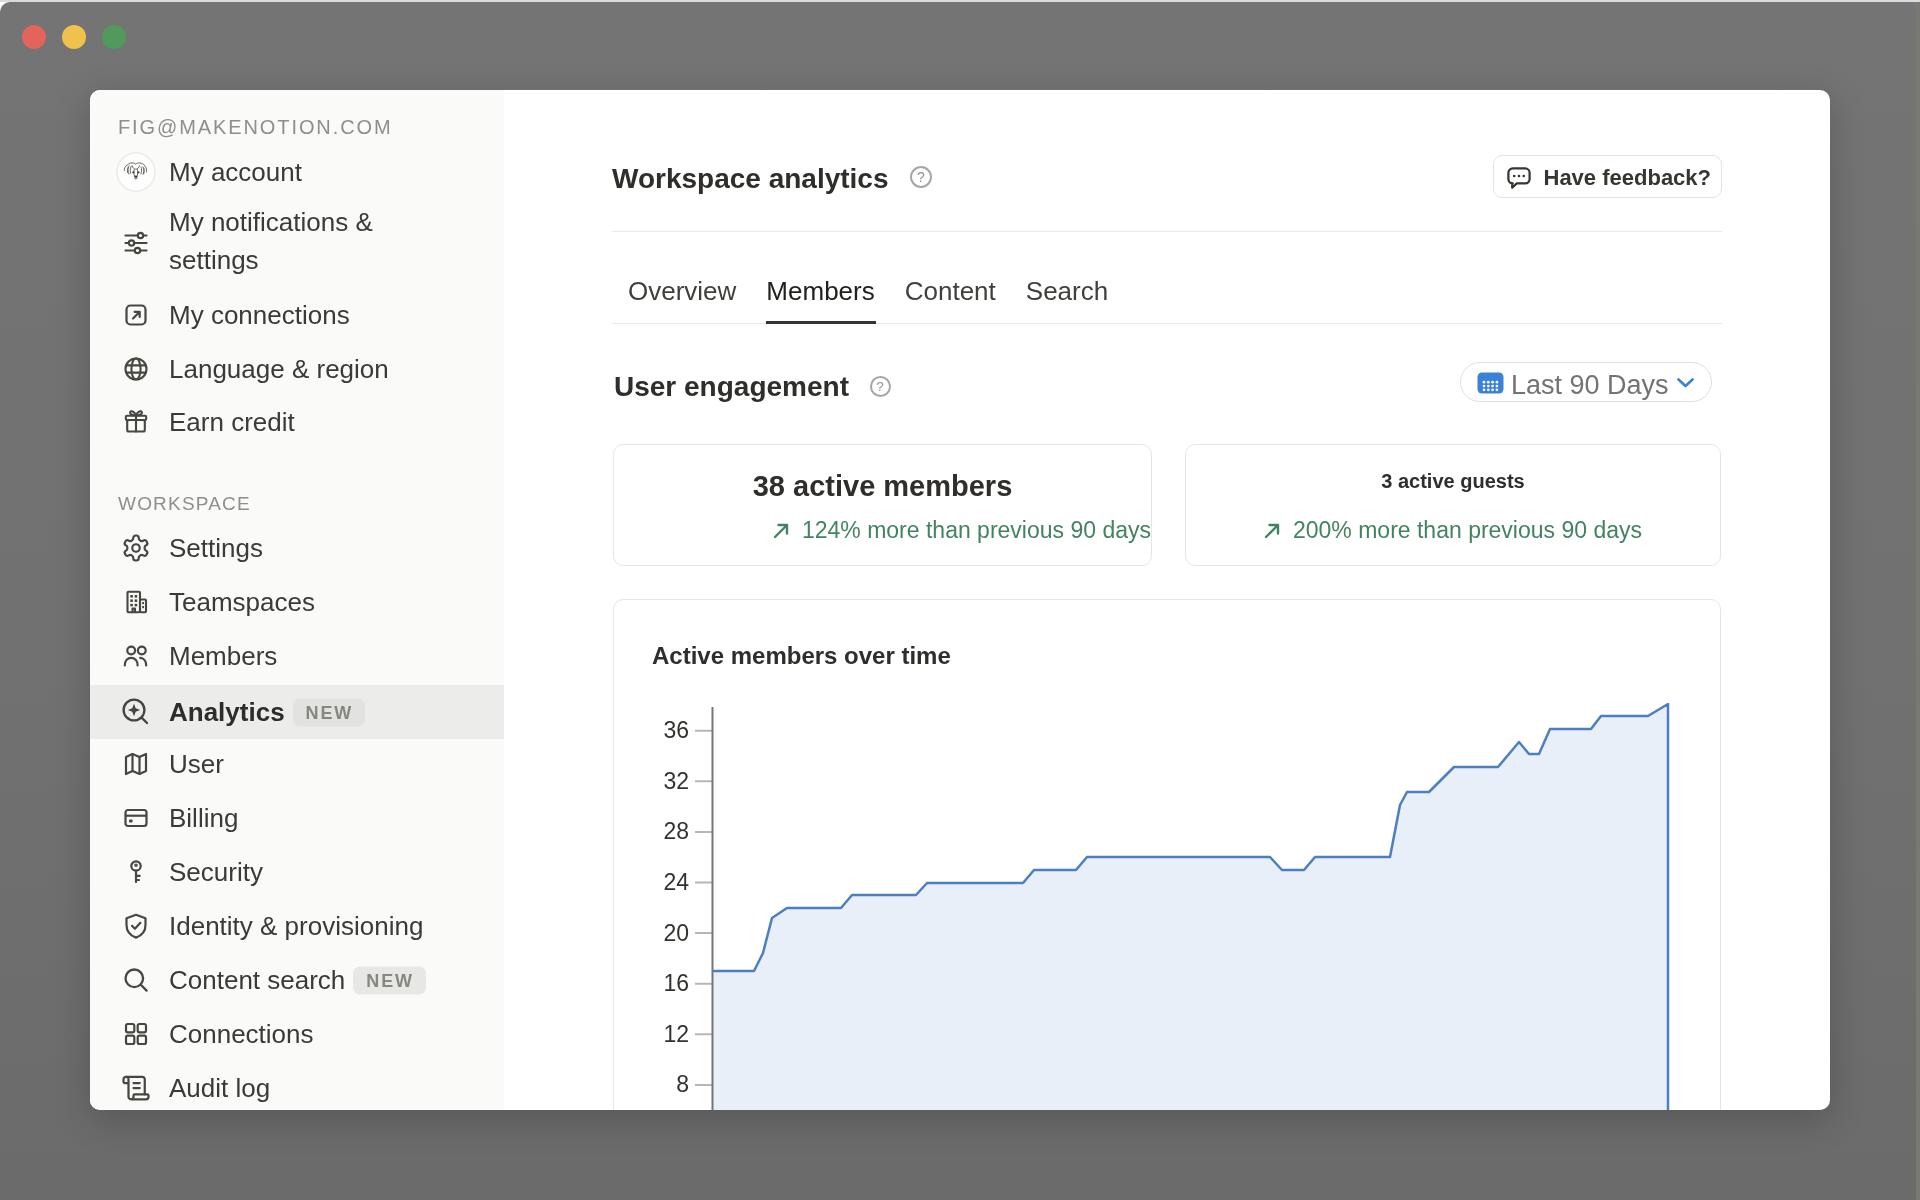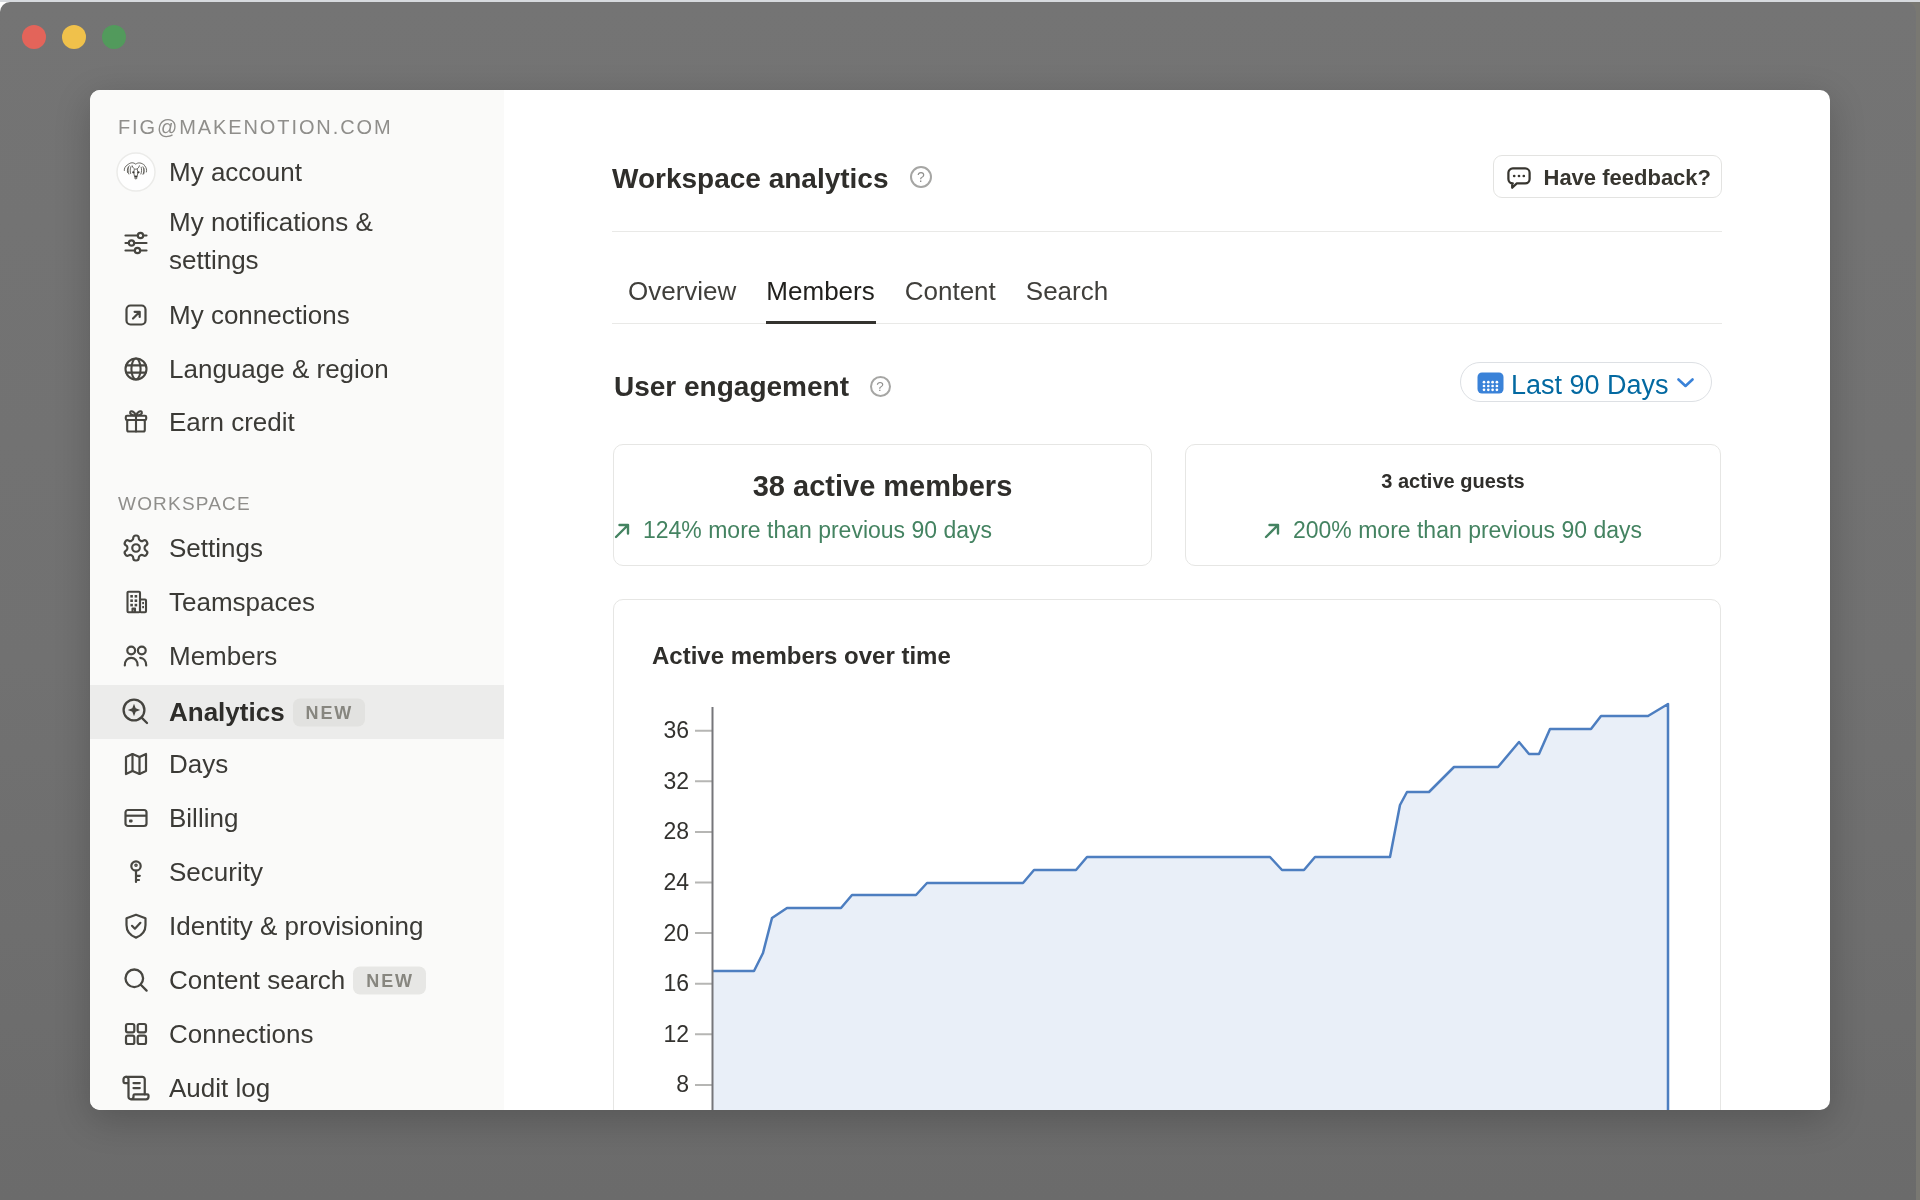--- a/index.html
+++ b/index.html
@@ -145,21 +145,21 @@
           <path d="M13 6.8 L14.7 11.3 L19.2 13 L14.7 14.7 L13 19.2 L11.3 14.7 L6.8 13 L11.3 11.3 Z" fill="#45443f" stroke="none"></path>
         </svg>
         <div class="stext" style="font-weight:bold; color:#2e2d2a;">Analytics<span class="badge">NEW</span></div>
       </div>
 
       <div class="srow" style="top:646.5px;">
         <svg class="sicon" viewBox="0 0 30 30" fill="none" stroke="#474641" stroke-width="2.2" stroke-linecap="round" stroke-linejoin="round">
           <path d="M5 8 L11.5 5 L18.5 8 L25 5 V22 L18.5 25 L11.5 22 L5 25 Z"></path>
           <path d="M11.5 5 V22 M18.5 8 V25"></path>
         </svg>
-        <div class="stext">Days</div>
+        <div class="stext">User</div>
       </div>
 
       <div class="srow" style="top:700.5px;">
         <svg class="sicon" viewBox="0 0 30 30" fill="none" stroke="#474641" stroke-width="2.2" stroke-linejoin="round">
           <rect x="4.5" y="7" width="21" height="16" rx="2.5"></rect>
           <path d="M4.5 12.7 H25.5"></path>
           <rect x="8" y="16.6" width="3.6" height="2.8" rx="0.8" fill="#474641" stroke="none"></rect>
         </svg>
         <div class="stext">Billing</div>
       </div>
@@ -249,29 +249,29 @@
           <circle cx="7" cy="14" r="1.35"></circle>
           <circle cx="11.3" cy="14" r="1.35"></circle>
           <circle cx="15.6" cy="14" r="1.35"></circle>
           <circle cx="19.9" cy="14" r="1.35"></circle>
           <circle cx="7" cy="17.8" r="1.35"></circle>
           <circle cx="11.3" cy="17.8" r="1.35"></circle>
           <circle cx="15.6" cy="17.8" r="1.35"></circle>
           <circle cx="19.9" cy="17.8" r="1.35"></circle>
         </g>
       </svg>
-      <div style="position:absolute; left:50px; top:7px; font-size:27px; color:#0369a1;">Last 90 Days</div>
+      <div style="position:absolute; left:50px; top:7px; font-size:27px; color:#737373;">Last 90 Days</div>
       <svg style="position:absolute; left:216px; top:15px;" width="17" height="10" viewBox="0 0 17 10" fill="none" stroke="#3a82d8" stroke-width="2.6" stroke-linecap="round" stroke-linejoin="round">
         <path d="M1.5 1.5 L8.5 8 L15.5 1.5"></path>
       </svg>
     </div>
 
     <div class="card" style="left:523px; top:354px; width:539px; height:122px;">
       <div style="position:absolute; top:24.5px; width:100%; text-align:center; font-size:29px; font-weight:bold; color:#2f2e2b;">38 active members</div>
-      <div style="position:absolute; top:72px; width:100%; display:flex; justify-content:flex-start; align-items:center; gap:12px;">
+      <div style="position:absolute; top:72px; width:100%; display:flex; justify-content:flex-end; align-items:center; gap:12px;">
         <svg width="17" height="16" viewBox="0 0 17 16" fill="none" stroke="#448361" stroke-width="2.4" stroke-linecap="round" stroke-linejoin="round">
           <path d="M2 14 L14 2 M5.5 2 H14 V10.5"></path>
         </svg>
         <span class="green" style="font-size:23px;">124% more than previous 90 days</span>
       </div>
     </div>
     <div class="card" style="left:1095px; top:354px; width:536px; height:122px;">
       <div style="position:absolute; top:24.5px; width:100%; text-align:center; font-size:20px; font-weight:bold; color:#2f2e2b;">3 active guests</div>
       <div style="position:absolute; top:72px; width:100%; display:flex; justify-content:center; align-items:center; gap:12px;">
         <svg width="17" height="16" viewBox="0 0 17 16" fill="none" stroke="#448361" stroke-width="2.4" stroke-linecap="round" stroke-linejoin="round">

